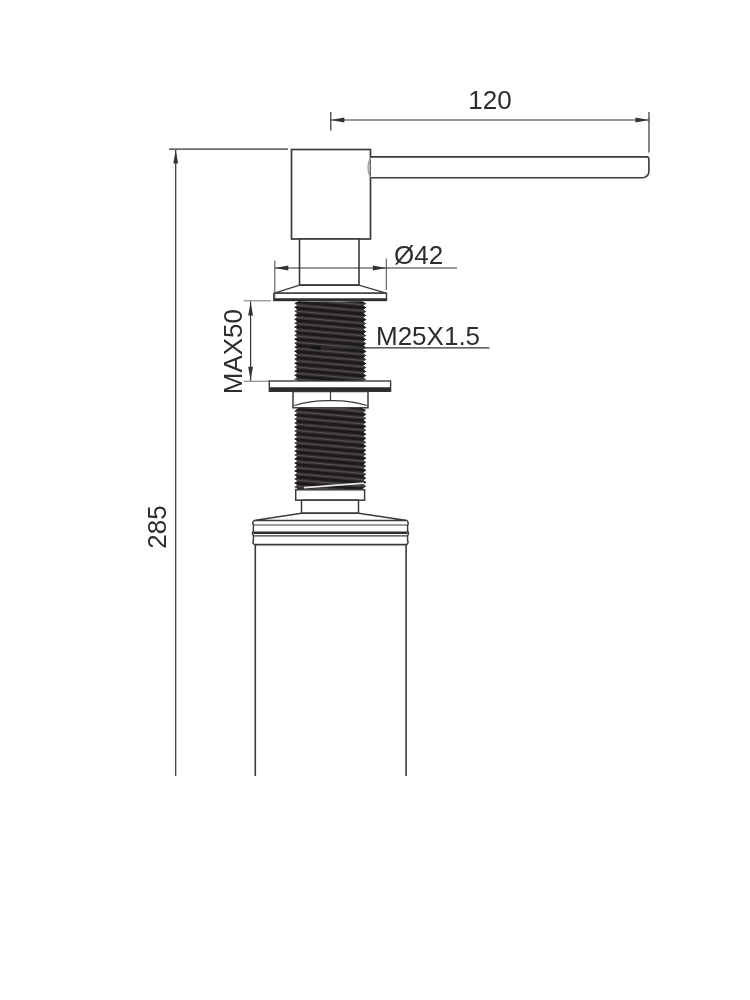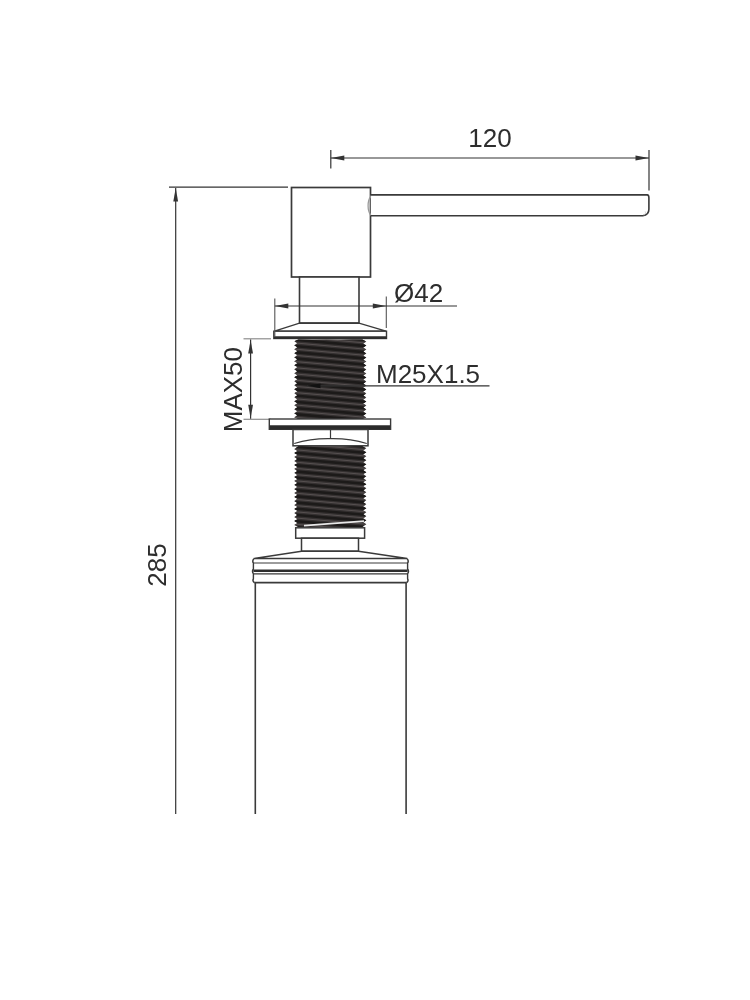--- a/index.html
+++ b/index.html
@@ -1,16 +1,16 @@
 <!DOCTYPE html>
 <html><head>
 <meta charset="utf-8">
 <style>
 html,body{margin:0;padding:0;background:#ffffff;}
-.page{width:750px;height:776px;position:relative;background:#ffffff;overflow:hidden;margin-top:38px;}
+.page{width:750px;height:776px;position:relative;background:#ffffff;overflow:hidden;}
 text{font-family:"Liberation Sans",sans-serif;fill:#2d2d2d;}
 </style>
 </head>
 <body>
 <div class="page">
 <svg width="750" height="1000" viewBox="0 0 750 1000" xmlns="http://www.w3.org/2000/svg">
 
 <rect x="0" y="0" width="750" height="1000" fill="#ffffff"></rect>
 
 <rect x="291.5" y="149.5" width="79" height="89.5" fill="#fff" stroke="#3a3a3a" stroke-width="1.7"></rect>

